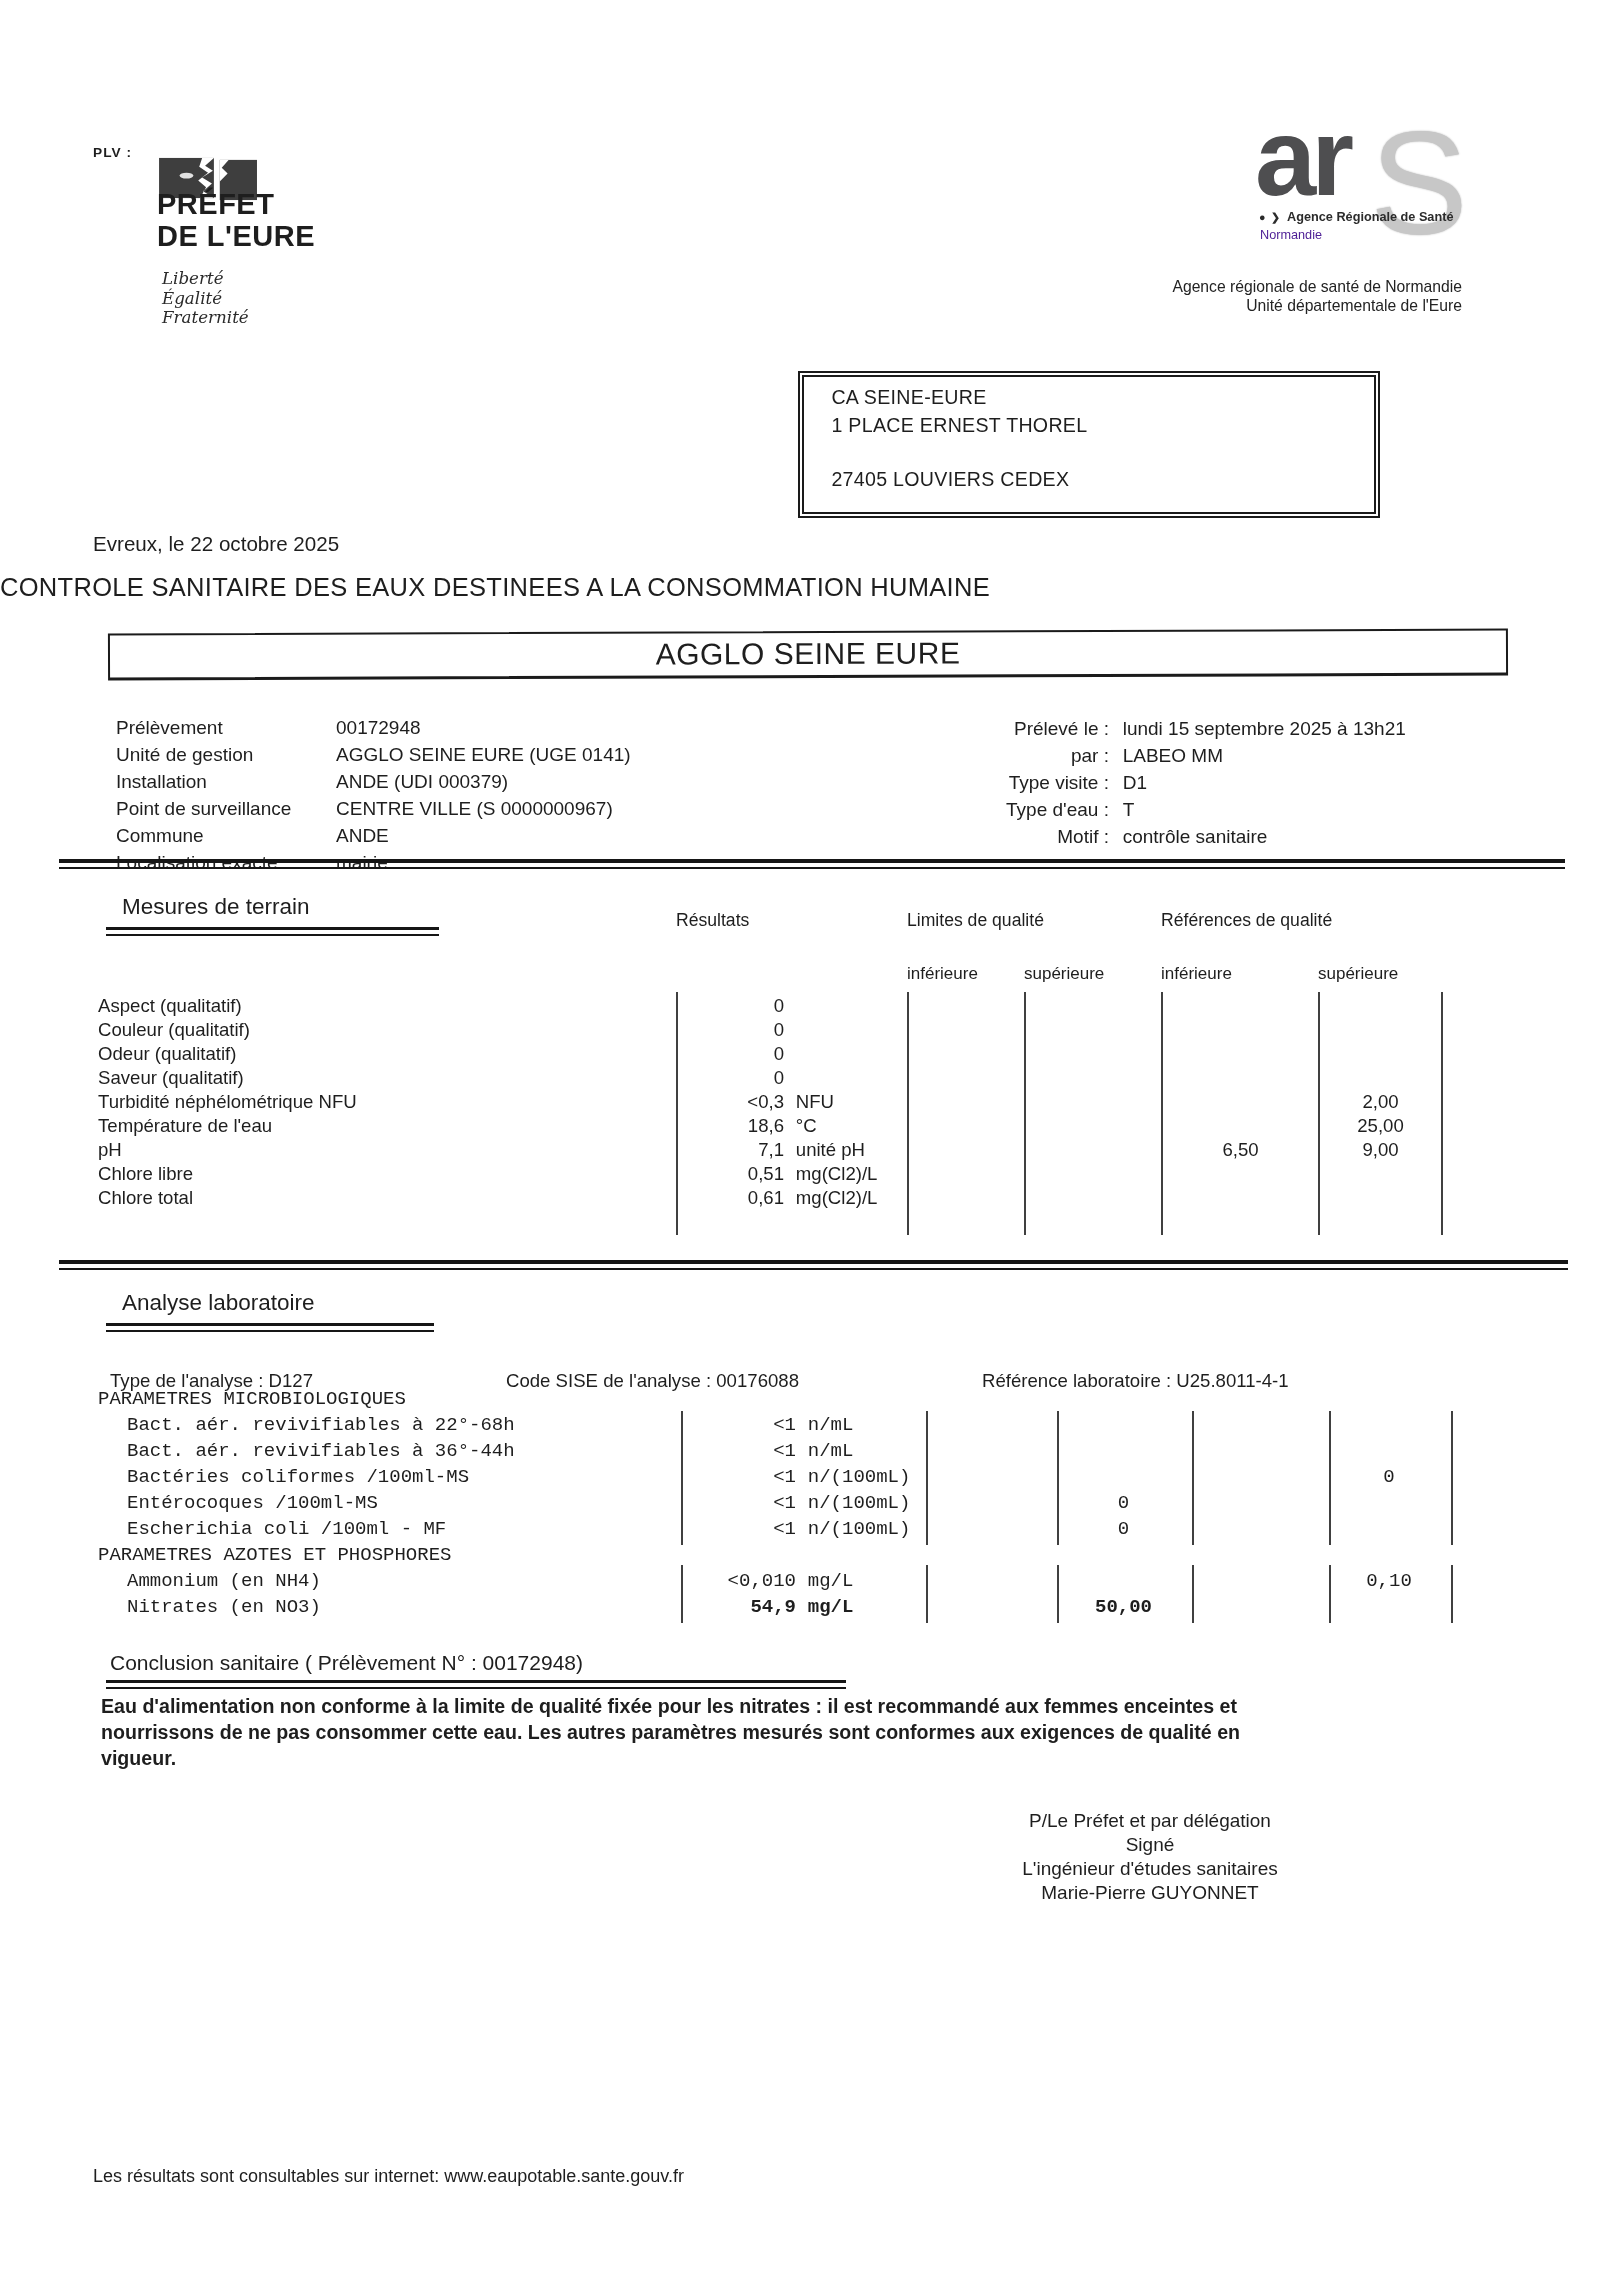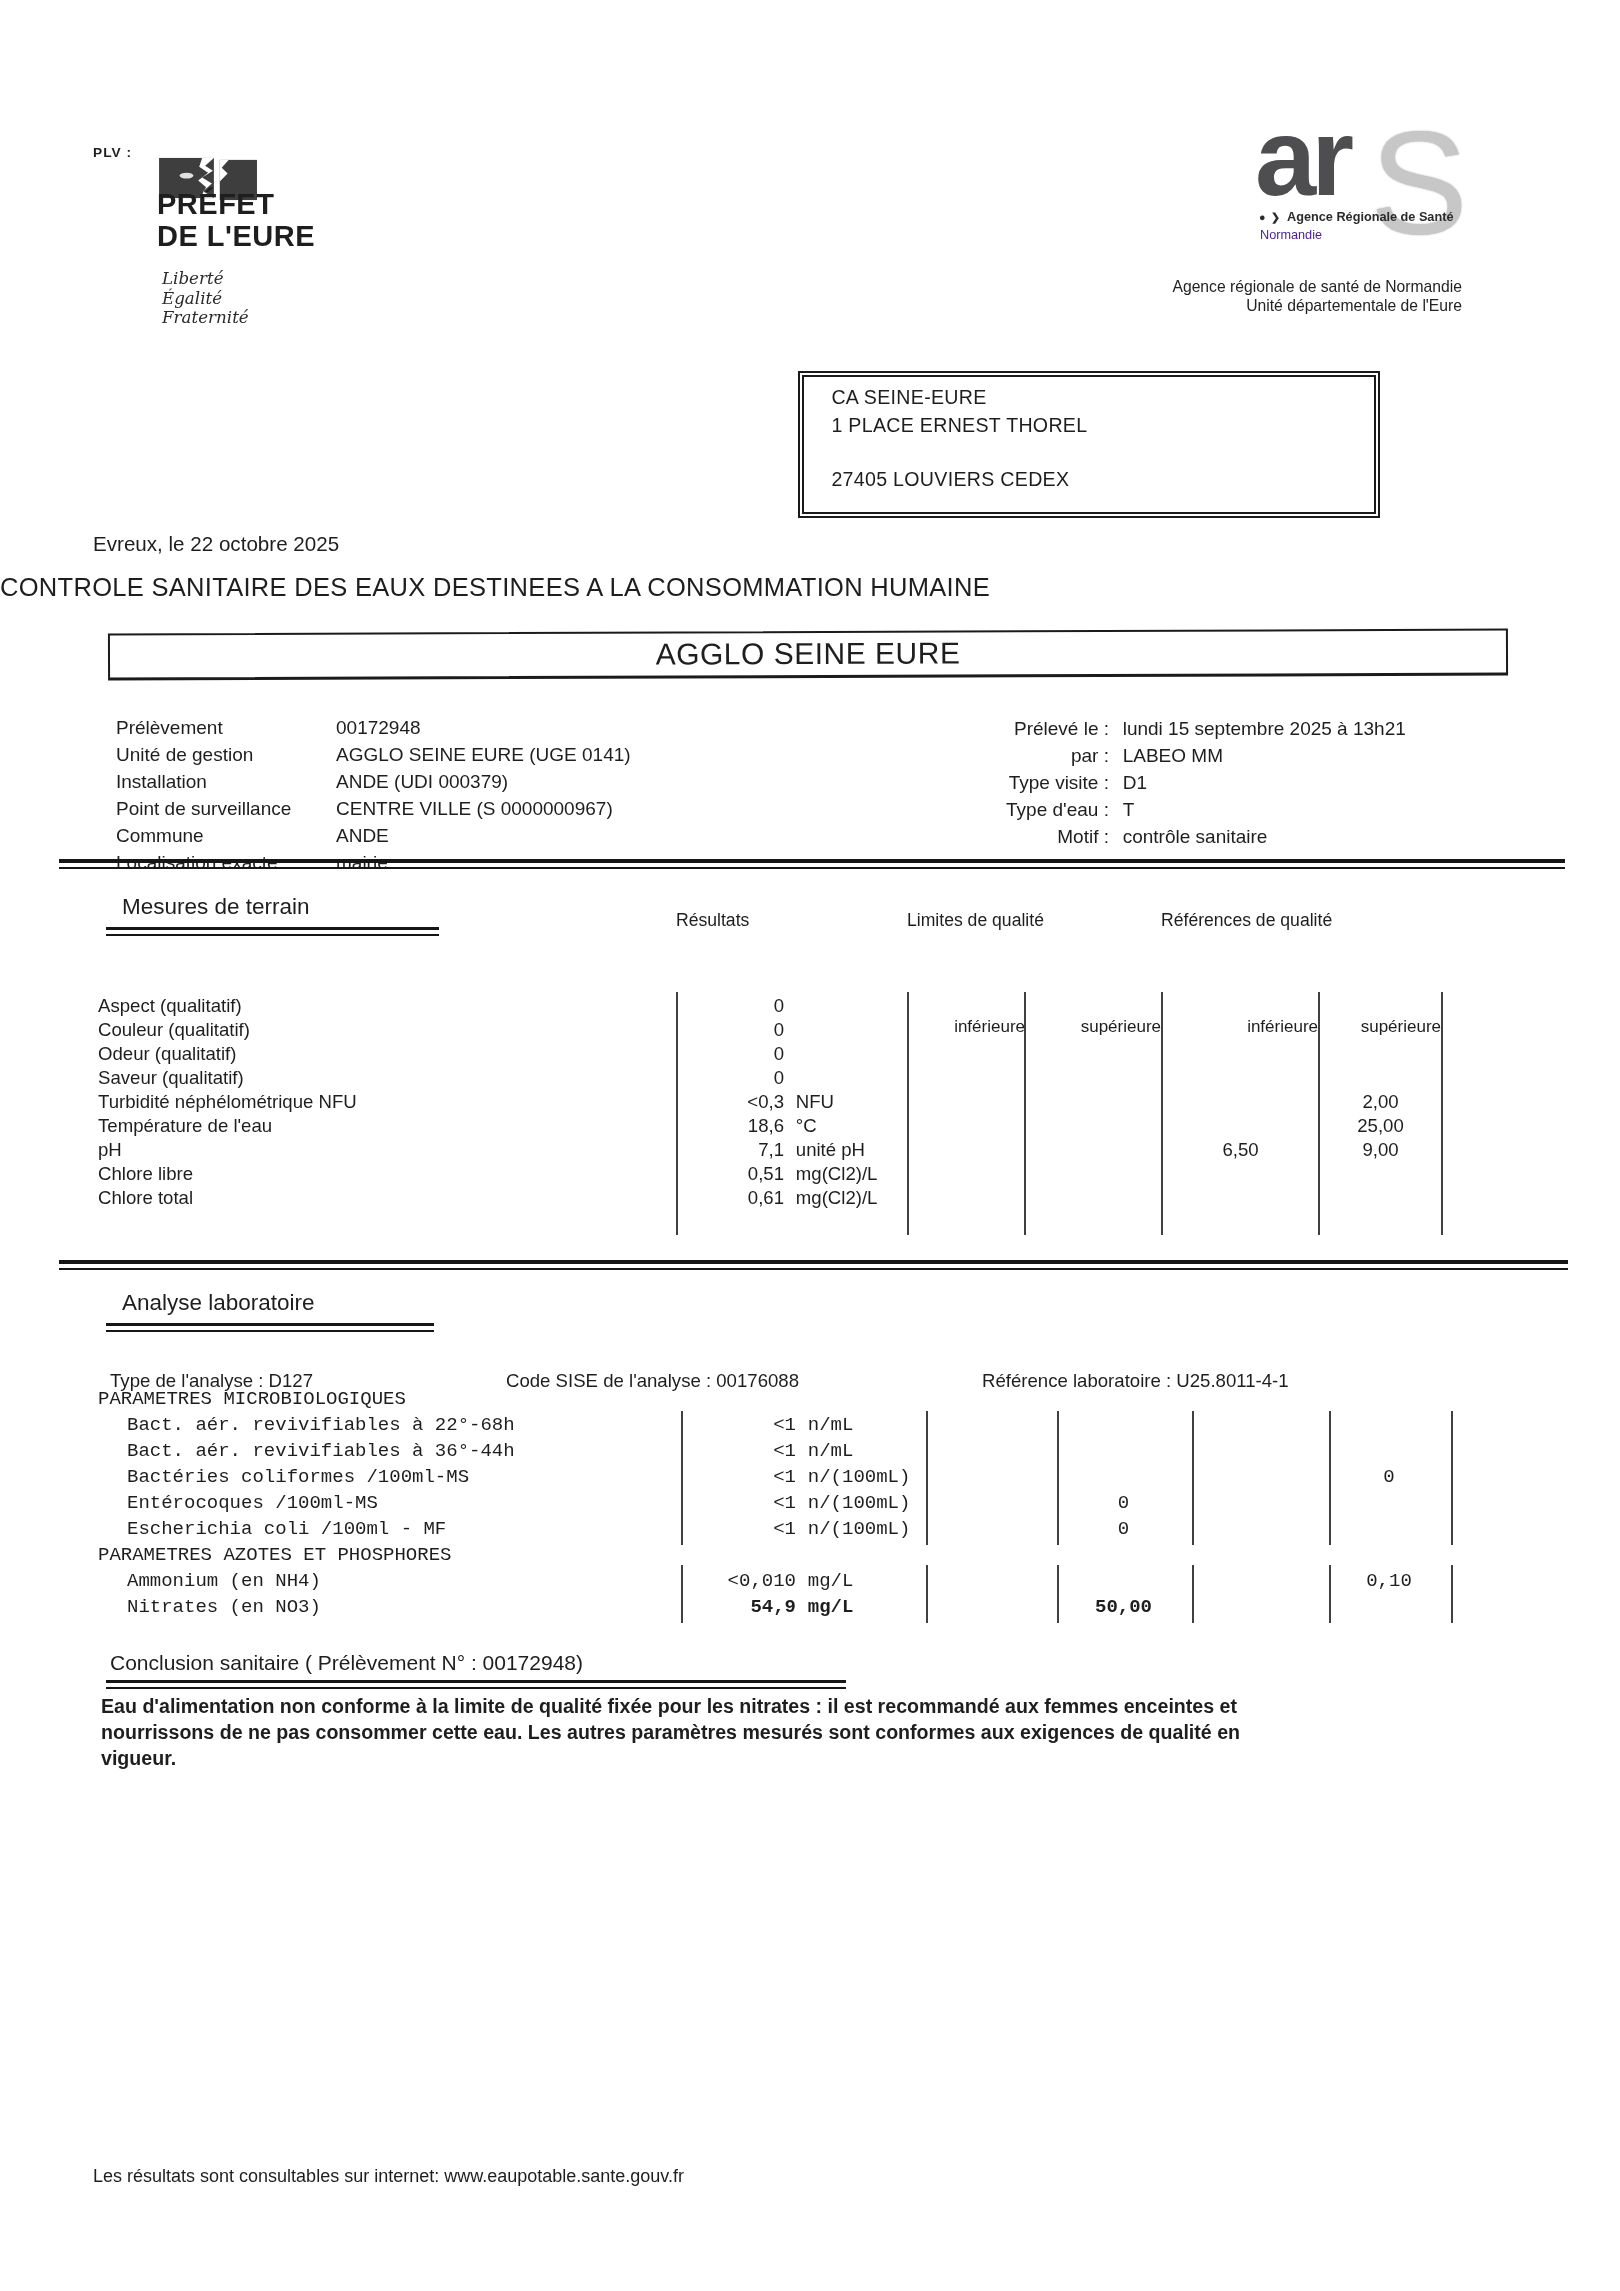--- a/index.html
+++ b/index.html
@@ -49,21 +49,21 @@
   .info-right .val { padding-left:13.7px; }
 
   
   .thick-rule { border-top:4.9px solid #161616; border-bottom:2px solid #161616; height:9.8px; }
   .head-rule  { border-top:3.9px solid #161616; border-bottom:2.5px solid #161616; height:8.8px; }
 
   .section-title { font-size:22.5px; }
 
   
   .col-head { top:910px; font-size:17.6px; }
-  .sub-head { top:1017px; text-align:right; font-size:17px; }
+  .sub-head { top:964px; text-align:left; font-size:17px; }
   .vline { width:2px; background:#1f1f1f; opacity:.85; }
   .m-rows { left:98px; top:994px; font-size:18.6px; }
   .m-row { display:grid; grid-template-columns:578px 108px 123px 118px 137px 157px 123px; height:24px; align-items:center; }
   .l-rows { left:98px; top:1386px; font-size:19px; }
   .l-row { display:grid; grid-template-columns:583px 115px 130px 130px 135px 137px 122px; height:26px; align-items:center;font-family:Liberation Mono, monospace; }
   .cv { text-align:right; }
   .cu { padding-left:11.8px; }
   .cc { text-align:center; }
   .indent { padding-left:29px; }
   .b { font-weight:bold; }
@@ -394,17 +394,23 @@
   </div>
 
   <div class="abs concl-title">Conclusion sanitaire ( Prélèvement N° : 00172948)</div>
   <div class="abs head-rule" style="left:106px; top:1680px; width:740px;"></div>
   <div class="abs concl-body">
     <div>Eau d'alimentation non conforme à la limite de qualité fixée pour les nitrates : il est recommandé aux femmes enceintes et</div>
     <div>nourrissons de ne pas consommer cette eau. Les autres paramètres mesurés sont conformes aux exigences de qualité en</div>
     <div>vigueur.</div>
   </div>
 
+  <div class="abs signature">
+    <div>P/Le Préfet et par délégation</div>
+    <div>Signé</div>
+    <div>L'ingénieur d'études sanitaires</div>
+    <div>Marie-Pierre GUYONNET</div>
+  </div>
 
   <div class="abs footer">Les résultats sont consultables sur internet: www.eaupotable.sante.gouv.fr</div>
 
 </div>
 
 
 </body></html>

